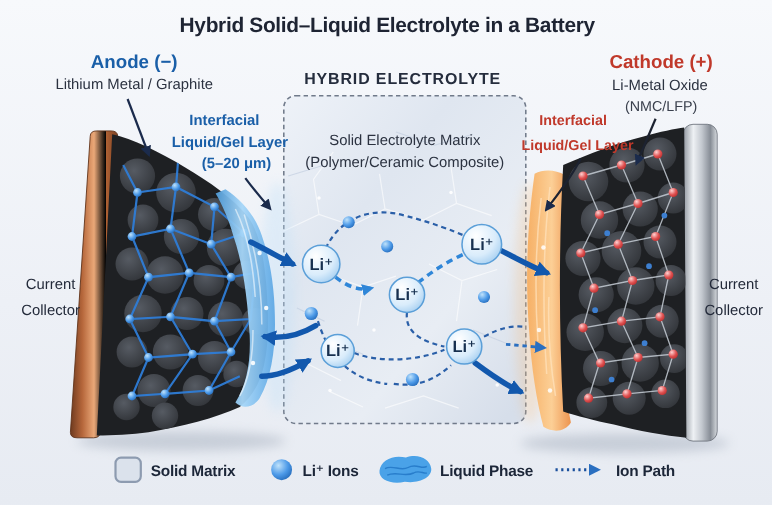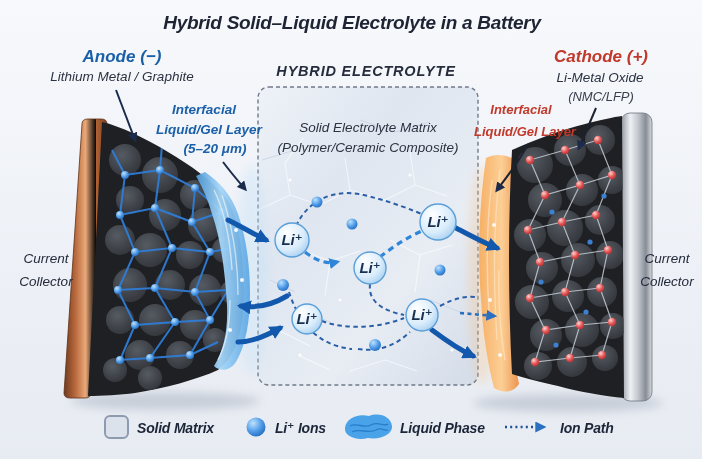--- a/index.html
+++ b/index.html
@@ -1,17 +1,17 @@
 <!DOCTYPE html>
 <html><head>
 <meta charset="utf-8">
 <style>
   html,body{margin:0;padding:0;background:#eef1f6;}
   .stage{position:relative;width:702px;height:459px;overflow:hidden;
-         font-family:"Liberation Sans","DejaVu Sans",sans-serif;font-style:italic;}
+         font-family:"Liberation Sans","DejaVu Sans",sans-serif;}
   svg{display:block;}
   text{font-family:"Liberation Sans","DejaVu Sans",sans-serif;}
   .title{font-size:19px;font-weight:bold;fill:#1e2433;letter-spacing:-0.3px;}
   .electrode-label-blue{font-size:17px;font-weight:bold;fill:#1a5fa8;}
   .electrode-label-red{font-size:17px;font-weight:bold;fill:#c0392b;}
   .sublabel{font-size:13.5px;fill:#2b3240;}
   .sublabel2{font-size:13px;fill:#3a404d;}
   .blue-note{font-size:13.5px;font-weight:bold;fill:#1a5fa8;}
   .red-note{font-size:13px;font-weight:bold;fill:#c0392b;}
   .header-caps{font-size:14.5px;font-weight:bold;fill:#252d3d;letter-spacing:0.8px;}

